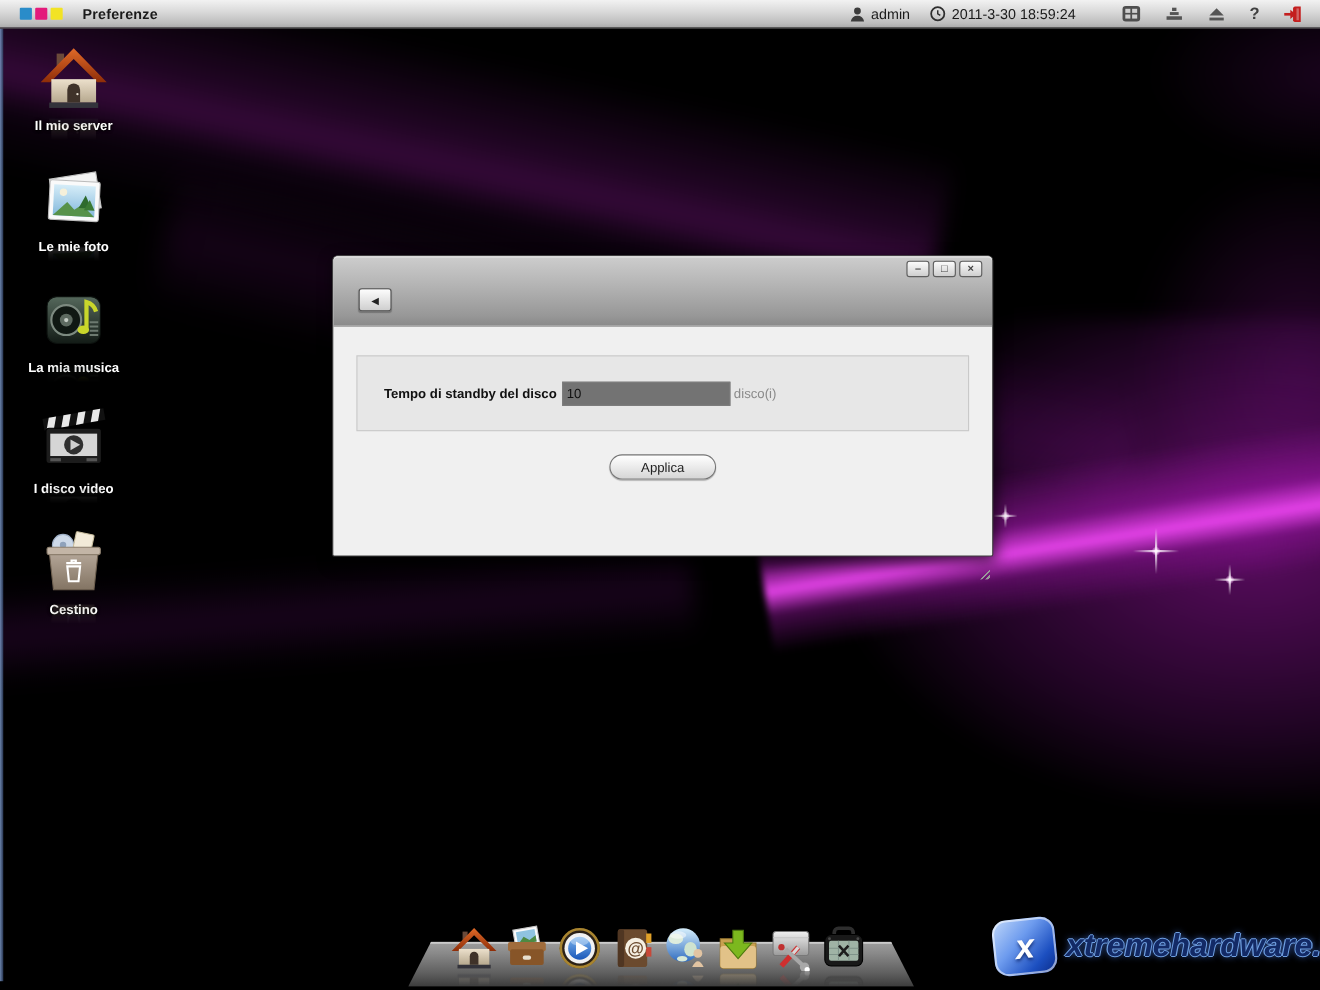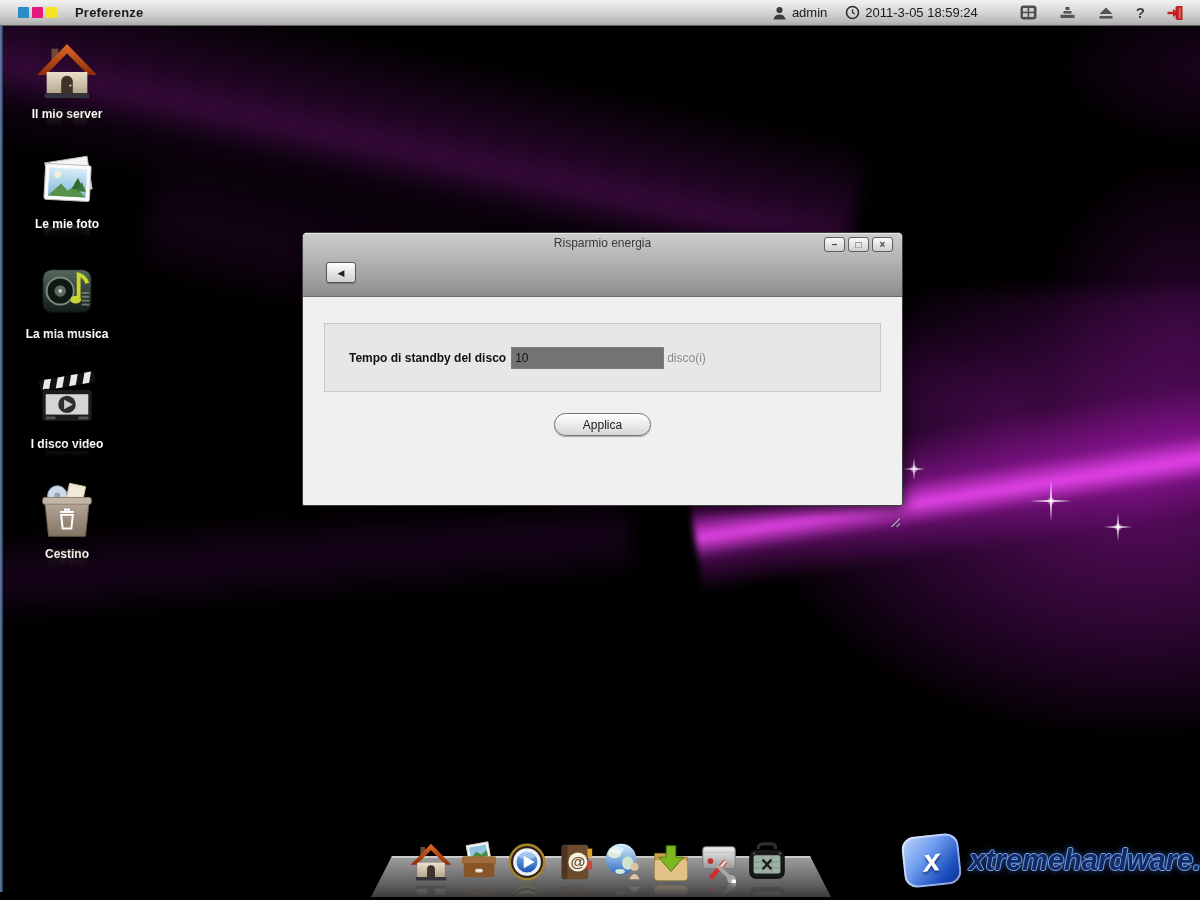--- a/index.html
+++ b/index.html
@@ -198,21 +198,21 @@
       </span>
       <span>admin</span>
     </div>
     <div class="tb-clockwrap">
       <span class="tb-ic">
         <svg width="15" height="15" viewBox="0 0 16 16">
             <circle cx="8" cy="8" r="6.4" fill="none" stroke="#2e2e2e" stroke-width="1.7"></circle>
             <path d="M8 4.5V8l2.5 1.6" fill="none" stroke="#2e2e2e" stroke-width="1.4"></path>
           </svg>
       </span>
-      <span>2011-3-05 18:59:24</span>
+      <span>2011-3-30 18:59:24</span>
     </div>
     <span class="tb-ic tb-btn">
       <svg width="17" height="15" viewBox="0 0 17 15">
           <rect x="0.5" y="0.5" width="16" height="14" rx="3" fill="#4e4e4e"></rect>
           <g fill="#cfcfcf">
             <rect x="3" y="3" width="4.6" height="3.7"></rect>
             <rect x="9.2" y="3" width="4.6" height="3.7"></rect>
             <rect x="3" y="8.2" width="4.6" height="3.7"></rect>
             <rect x="9.2" y="8.2" width="4.6" height="3.7"></rect>
           </g>
@@ -327,21 +327,20 @@
       <path d="M26 36h12l-1.5 14h-9z"></path>
           <path d="M25 33h14"></path>
           <path d="M30 33v-2.5h4V33"></path>
     </g>
   </svg></span>
   <div class="lbl">Cestino</div>
 </div>
 
 <div class="window">
   <div class="win-header">
-    <div class="win-title">Risparmio energia</div>
     <div class="win-controls">
       <div class="wc">–</div>
       <div class="wc">□</div>
       <div class="wc">×</div>
     </div>
     <div class="back-btn">◀</div>
   </div>
   <div class="win-body">
     <div class="panel">
       <span class="flabel">Tempo di standby del disco</span>

